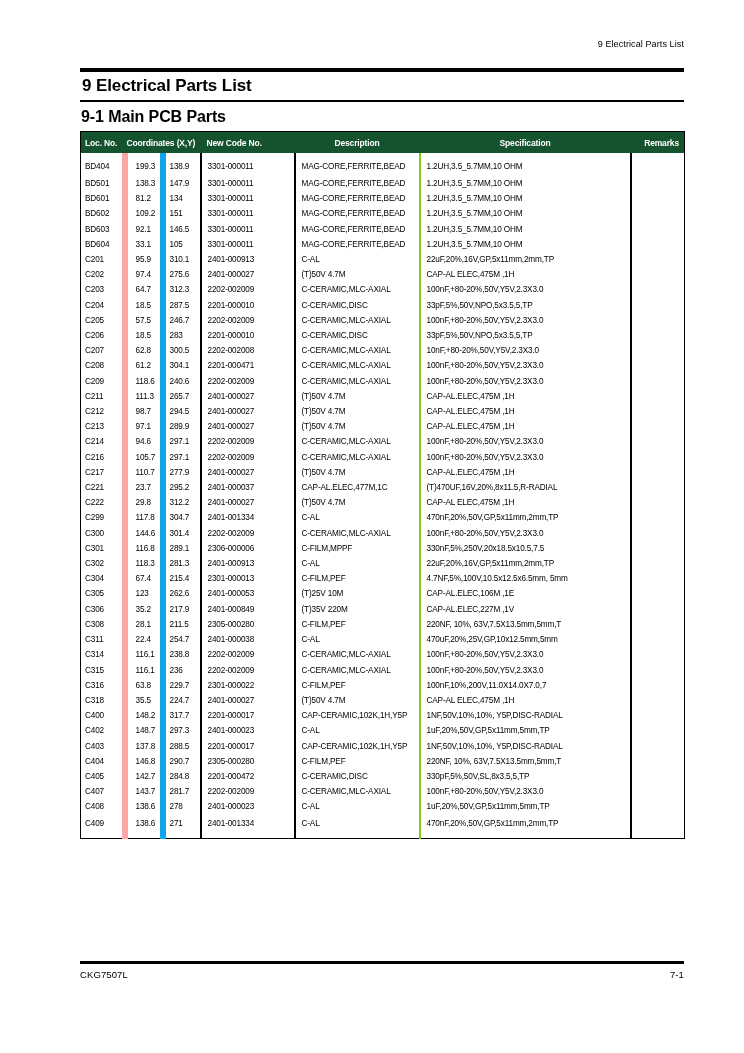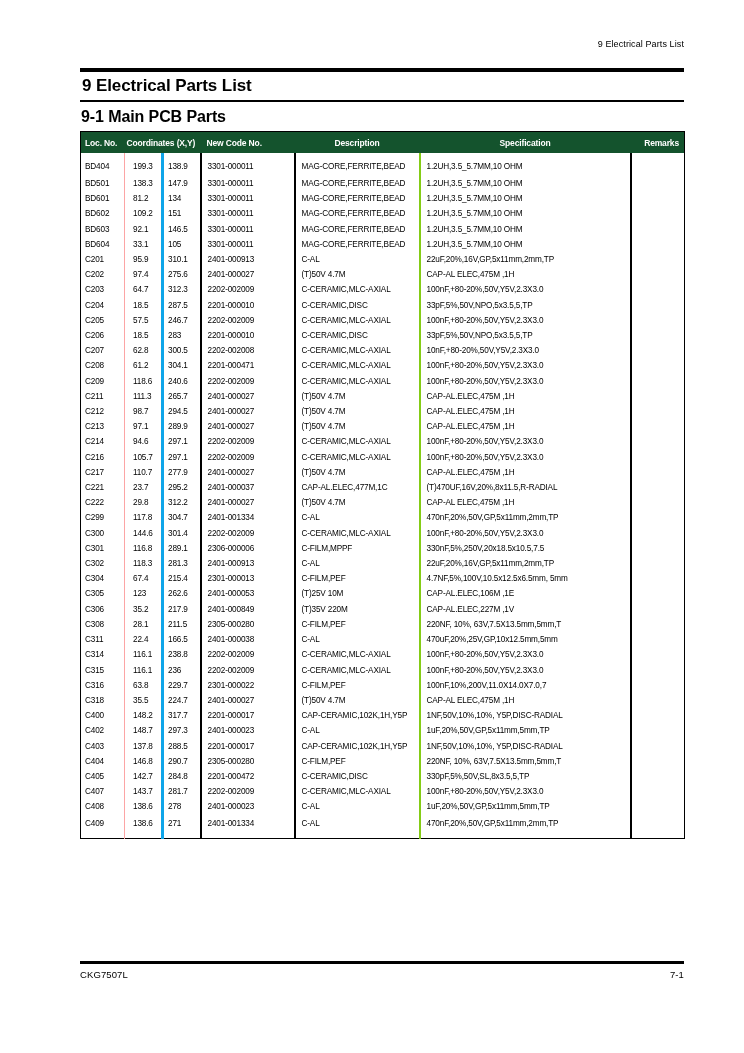--- a/index.html
+++ b/index.html
@@ -105,22 +105,22 @@
     font-size: 8.2px;
     line-height: 15.2px;
     height: 15.2px;
     padding: 0 3px;
     vertical-align: middle;
     white-space: nowrap;
     overflow: hidden;
     letter-spacing: -0.15px;
   }
   
-  table.parts tbody td.c-loc   { border-right: 1px solid #fca5a5; padding-left: 4px; }
-  table.parts tbody td.c-x     { border-right: 3px solid #0ea5e9; padding-left: 8px; }
+  table.parts tbody td.c-loc   { border-right: 6px solid #fca5a5; padding-left: 4px; }
+  table.parts tbody td.c-x     { border-right: 6px solid #0ea5e9; padding-left: 8px; }
   table.parts tbody td.c-y     { border-right: 2px solid #000; padding-left: 4px; }
   table.parts tbody td.c-code  { border-right: 2px solid #000; padding-left: 6px; }
   table.parts tbody td.c-desc  { border-right: 2px solid #84cc16; padding-left: 6px; }
   table.parts tbody td.c-spec  { border-right: 2px solid #000; padding-left: 6px; }
   table.parts tbody td.c-rem   { padding-left: 5px; }
 
   table.parts tbody tr:first-child td { padding-top: 4px; height: 19px; }
   table.parts tbody tr:last-child  td { padding-bottom: 4px; height: 19px; }
 
   
@@ -458,21 +458,21 @@
             <td class="c-x">28.1</td>
             <td class="c-y">211.5</td>
             <td class="c-code">2305-000280</td>
             <td class="c-desc">C-FILM,PEF</td>
             <td class="c-spec">220NF, 10%, 63V,7.5X13.5mm,5mm,T</td>
             <td class="c-rem"></td>
           </tr>
           <tr>
             <td class="c-loc">C311</td>
             <td class="c-x">22.4</td>
-            <td class="c-y">166.5</td>
+            <td class="c-y">254.7</td>
             <td class="c-code">2401-000038</td>
             <td class="c-desc">C-AL</td>
             <td class="c-spec">470uF,20%,25V,GP,10x12.5mm,5mm</td>
             <td class="c-rem"></td>
           </tr>
           <tr>
             <td class="c-loc">C314</td>
             <td class="c-x">116.1</td>
             <td class="c-y">238.8</td>
             <td class="c-code">2202-002009</td>

